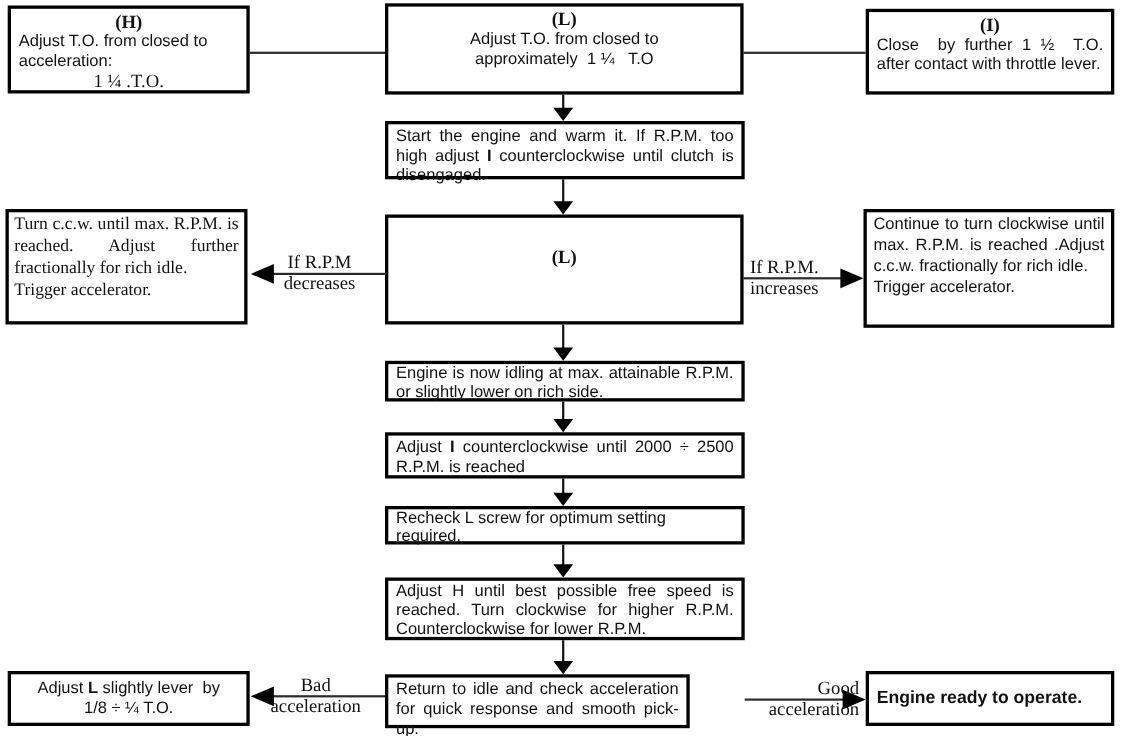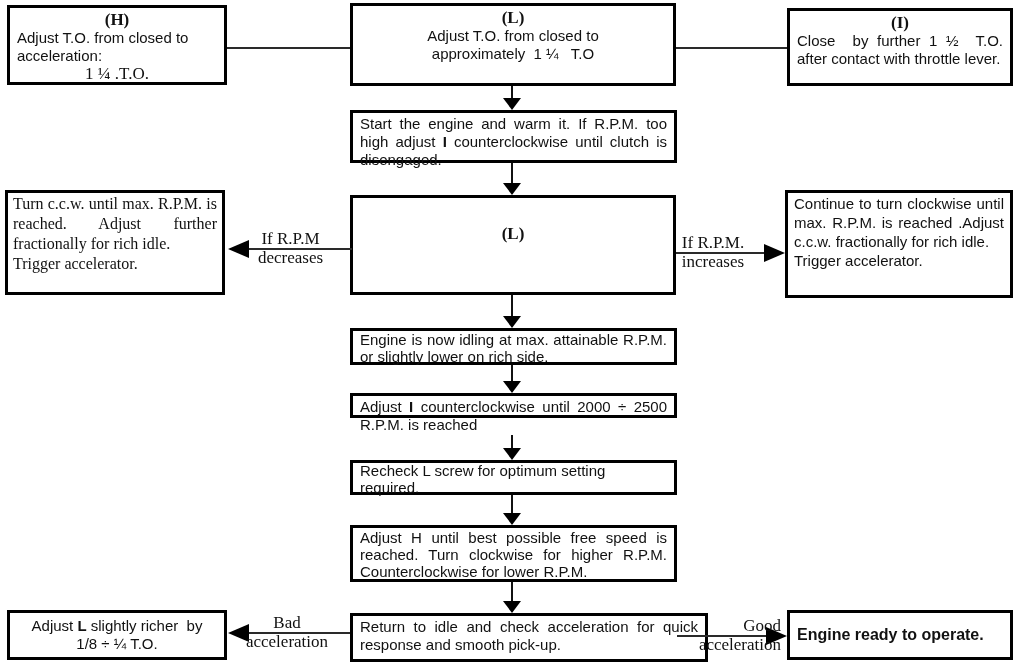--- a/index.html
+++ b/index.html
@@ -64,38 +64,38 @@
 
   <div class="box" style="left:785px;top:190px;width:228px;height:108px;line-height:19px;padding:1px 6px;">
     <div class="justify">Continue to turn clockwise until max. R.P.M. is reached .Adjust c.c.w. fractionally for rich idle.</div>
     <div>Trigger accelerator.</div>
   </div>
 
   <div class="box justify" style="left:350px;top:328px;width:327px;height:37px;padding:1px 7px;line-height:16.5px;">
     <span>Engine is now idling at max. attainable R.P.M. or slightly lower on rich side.</span>
   </div>
 
-  <div class="box justify" style="left:350px;top:393px;width:327px;height:25px;">
+  <div class="box justify" style="left:350px;top:393px;width:327px;height:42px;">
     <span>Adjust </span><span class="bold">I</span><span> counterclockwise until 2000 ÷ 2500 R.P.M. is reached</span>
   </div>
 
   <div class="box" style="left:350px;top:460px;width:327px;height:35px;padding:0 7px;line-height:16.5px;">
     <span>Recheck L screw for optimum setting required.</span>
   </div>
 
   <div class="box justify" style="left:350px;top:525px;width:327px;height:57px;padding:1px 7px;line-height:17px;">
     <span>Adjust H until best possible free speed is reached. Turn clockwise for higher R.P.M. Counterclockwise for lower R.P.M.</span>
   </div>
 
-  <div class="box justify" style="left:350px;top:613px;width:358px;height:49px;">
+  <div class="box justify" style="left:350px;top:613px;width:277px;height:49px;">
     <span>Return to idle and check acceleration for quick response and smooth pick-up.</span>
   </div>
 
   <div class="box center" style="left:7px;top:610px;width:220px;height:50px;padding-top:4px;">
-    <div class="prewrap"><span>Adjust </span><span class="bold">L</span><span> slightly richer  by</span></div>
+    <div class="prewrap"><span>Adjust </span><span class="bold">L</span><span> slightly lever  by</span></div>
     <div>1/8 ÷ ¼ T.O.</div>
   </div>
 
   <div class="box center bold" style="left:787px;top:610px;width:226px;height:50px;font-size:16px;display:flex;align-items:center;justify-content:flex-start;">
     <span>Engine ready to operate.</span>
   </div>
 
   <div class="hline" style="left:227px;top:47px;width:123px;"></div>
   <div class="hline" style="left:676px;top:47px;width:111px;"></div>
 

